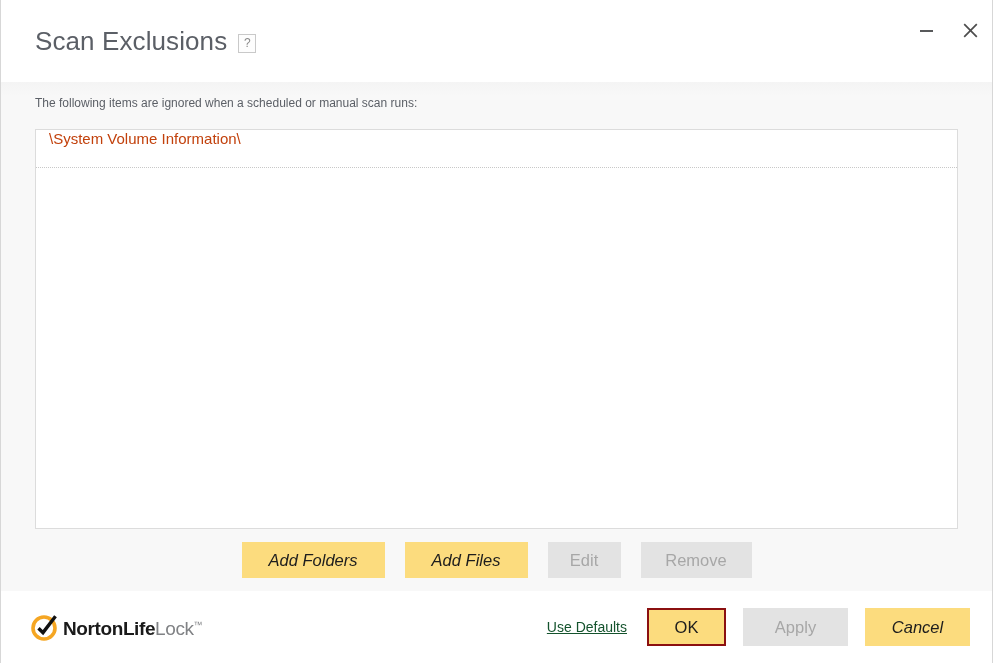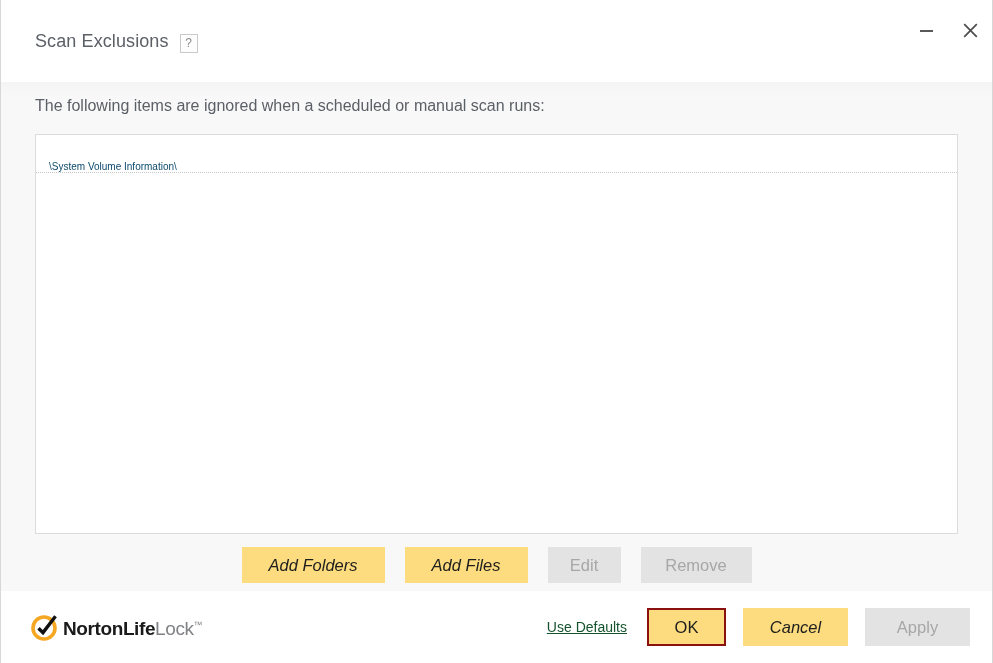--- a/index.html
+++ b/index.html
@@ -37,21 +37,21 @@
     display: flex;
     align-items: center;
     padding-left: 34px;
   }
   .title-row {
     display: flex;
     align-items: center;
     gap: 11px;
   }
   .window-title {
-    font-size: 18px;
+    font-size: 26px;
     color: #5b5f66;
     font-weight: normal;
     letter-spacing: .1px;
     line-height: 1;
     white-space: nowrap;
   }
   .help-badge {
     width: 18px;
     height: 19px;
     border: 1px solid #c9c9c9;
@@ -88,43 +88,43 @@
   
   .body-area {
     flex: 1 1 auto;
     position: relative;
     background: linear-gradient(to bottom, #f4f4f4 0px, #f8f8f8 14px, #f8f8f8 100%);
     padding: 0 34px;
     display: flex;
     flex-direction: column;
   }
   .intro-text {
-    font-size: 16px;
+    font-size: 12px;
     color: #5b5f66;
     margin-top: 14px;
     margin-bottom: 0;
     line-height: 1.2;
     white-space: nowrap;
   }
 
   .list-box {
     margin-top: 19px;
     height: 400px;
     background: #ffffff;
     border: 1px solid #dcdcdc;
     overflow: auto;
     position: relative;
   }
   .list-row {
     height: 38px;
     display: flex;
-    align-items: flex-end;
+    align-items: flex-start;
     padding: 0 0 0 13px;
-    font-size: 10px;
-    color: #0c4a6e;
+    font-size: 15px;
+    color: #c2410c;
     border-bottom: 1px dotted #c8c8c8;
     cursor: default;
     white-space: nowrap;
   }
 
   
   .action-row {
     display: flex;
     justify-content: center;
     gap: 20px;
@@ -279,18 +279,18 @@
       <svg class="brand-mark" width="28" height="28" viewBox="0 0 28 28" aria-hidden="true">
         <circle cx="13" cy="15" r="11" fill="none" stroke="#f5a623" stroke-width="3.6"></circle>
         <path d="M7.5 15.2 L12 19.6 L24.5 3.2" fill="none" stroke="#111111" stroke-width="3.4" stroke-linecap="butt" stroke-linejoin="miter"></path>
       </svg>
       <span class="brand-text"><span>Norton</span><span>Life</span><span class="lock">Lock</span><span class="brand-tm">™</span></span>
     </div>
 
     <div class="footer-right">
       <span class="link-defaults">Use Defaults</span>
       <button class="btn-ok">OK</button>
+      <button class="btn btn-disabled btn-apply" disabled="">Apply</button>
       <button class="btn btn-yellow btn-cancel">Cancel</button>
-      <button class="btn btn-disabled btn-apply" disabled="">Apply</button>
     </div>
   </div>
 
 </div>
 
 </body></html>

